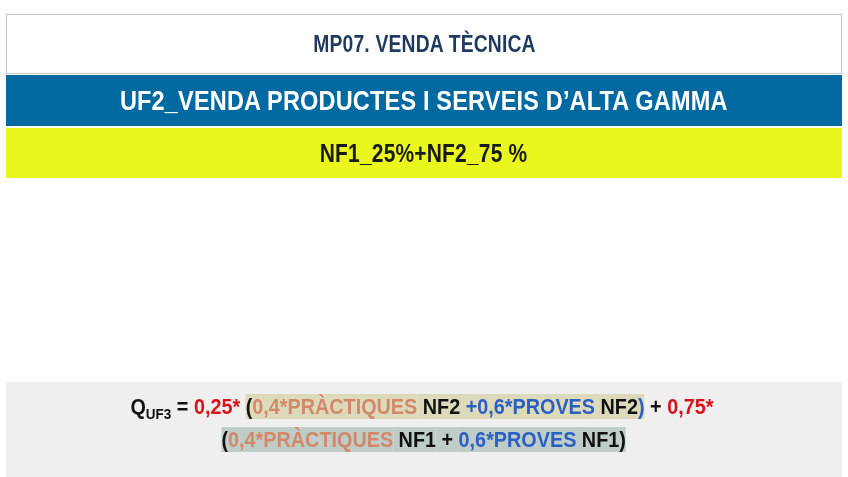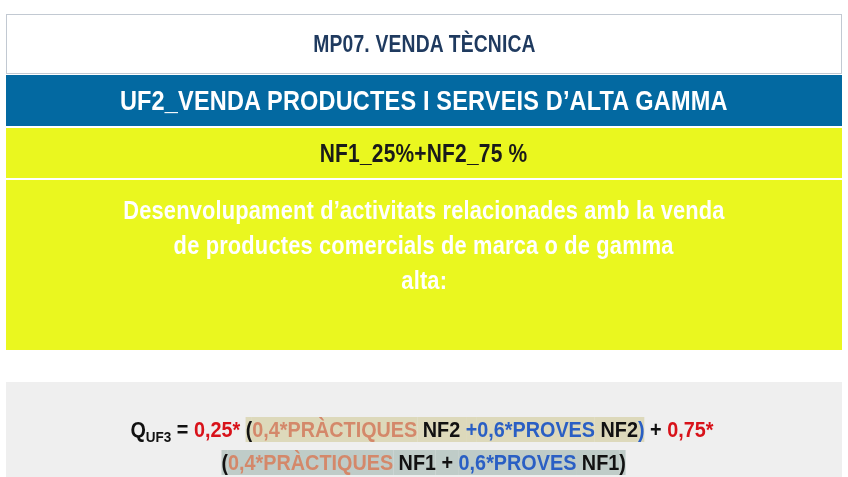--- a/index.html
+++ b/index.html
@@ -106,21 +106,21 @@
   #formula-box {
     position: absolute;
     left: 6px;
     top: 382px;
     width: 836px;
     height: 95px;
     background: #efefef;
     display: flex;
     flex-direction: column;
     align-items: center;
-    justify-content: flex-end;
+    justify-content: flex-start;
     padding-top: 10px;
     box-sizing: border-box;
   }
 
   .f-line {
     white-space: nowrap;
     font-family: "Liberation Sans Narrow", "Liberation Sans", sans-serif;
     font-weight: bold;
     font-size: 22px;
     transform: scaleX(0.9);
@@ -156,27 +156,20 @@
     </div>
 
     <div class="band" id="band-unit">
       <span class="cond">UF2_VENDA PRODUCTES I SERVEIS D’ALTA GAMMA</span>
     </div>
 
     <div class="band" id="band-weights">
       <span class="cond">NF1_25%+NF2_75 %</span>
     </div>
 
-    <div class="band" id="band-desc">
-      <div class="desc-lines">
-        <span class="cond">Desenvolupament d’activitats relacionades amb la venda</span>
-        <span class="cond">de productes comercials de marca o de gamma</span>
-        <span class="cond">alta:</span>
-      </div>
-    </div>
 
   </div>
 
   <div id="formula-box">
 
     <div class="f-line" id="f-line-1">
       <span class="tok tok-black">Q</span><span class="tok tok-black sub">UF3</span><span class="tok tok-black"> = </span><span class="tok tok-red">0,25</span><span class="tok tok-red">*</span><span class="tok tok-black"> </span><span class="tok tok-black hl-khaki">(</span><span class="tok tok-salmon hl-khaki">0,4*PRÀCTIQUES</span><span class="tok tok-black hl-khaki"> NF2 </span><span class="tok tok-blue hl-khaki">+</span><span class="tok tok-blue hl-khaki">0,6*PROVES</span><span class="tok tok-black hl-khaki"> NF2</span><span class="tok tok-blue hl-khaki">)</span><span class="tok tok-black"> + </span><span class="tok tok-red">0,75</span><span class="tok tok-red">*</span>
     </div>
 
     <div class="f-line" id="f-line-2">

